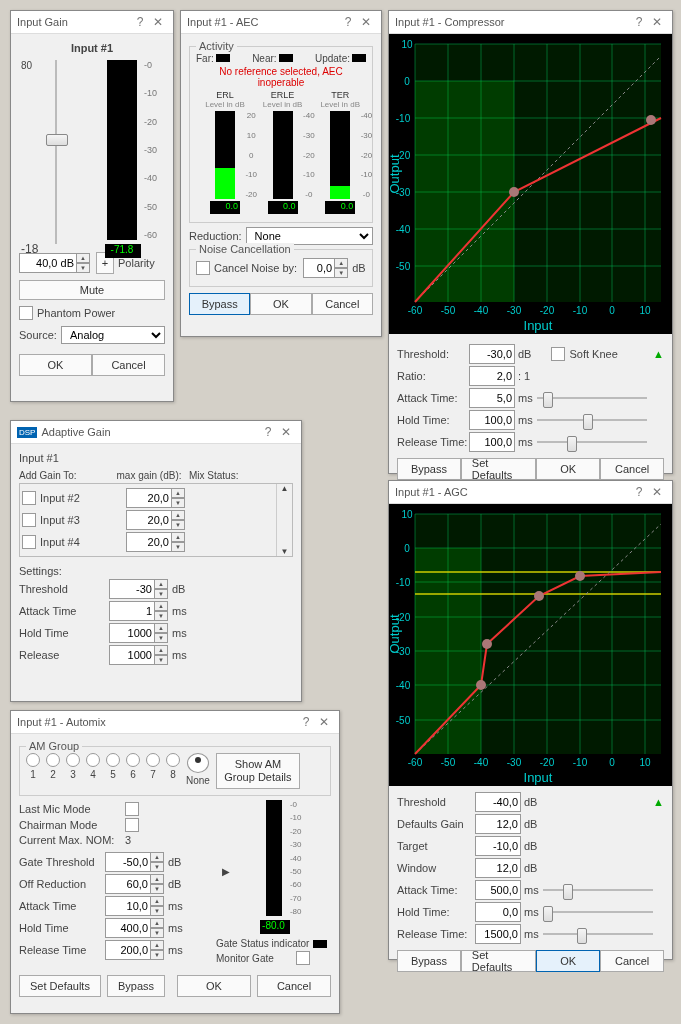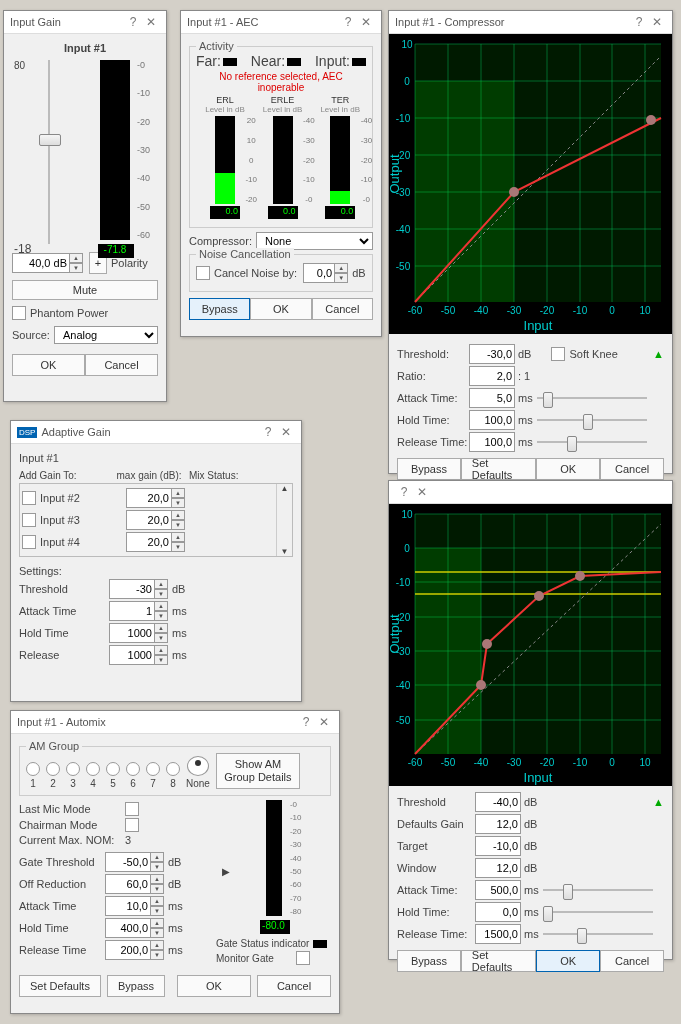--- a/index.html
+++ b/index.html
@@ -34,21 +34,21 @@
 .lbl{display:inline-block}
 .chart{background:#000;position:relative}
 .chart svg{width:100%;height:100%}
 .hslide{display:inline-block;width:110px;height:16px;position:relative;vertical-align:middle;margin-left:4px}
 .hslide::before{content:"";position:absolute;left:0;right:0;top:7px;height:2px;background:#bbb}
 .hslide .ht{position:absolute;top:2px;width:8px;height:14px;background:linear-gradient(#f5f5f5,#ddd);border:1px solid #888;border-radius:2px}
 </style>
 </head>
 <body>
 
-<div class="win" style="left:3px;top:10px;width:162px;height:390px">
+<div class="win" style="left:10px;top:10px;width:162px;height:390px">
  <div class="tbar">
   <span class="title">Input Gain</span>
   <span class="hbtn">?</span>
   <span class="hbtn">✕</span>
  </div>
  <div class="pbody">
   <div style="text-align:center;font-weight:bold;margin-bottom:6px">Input #1</div>
   <div style="display:flex;height:190px">
    <div style="width:60px;position:relative">
     <div style="position:absolute;left:2px;top:0;font-size:10px">80</div>
@@ -101,24 +101,24 @@
 
 <div class="win" style="left:180px;top:10px;width:200px;height:325px">
  <div class="tbar">
   <span class="title">Input #1 - AEC</span>
   <span class="hbtn">?</span>
   <span class="hbtn">✕</span>
  </div>
  <div class="pbody">
   <div class="grp" style="padding:4px 6px 8px">
    <div class="grp-t">Activity</div>
-   <div class="row" style="font-size:14px;justify-content:space-between">
+   <div class="row" style="font-size:10px;justify-content:space-between">
     <span><span>Far:</span><span style="display:inline-block;width:14px;height:8px;background:#000;margin-left:2px"></span></span>
     <span><span>Near:</span><span style="display:inline-block;width:14px;height:8px;background:#000;margin-left:2px"></span></span>
-    <span><span>Input:</span><span style="display:inline-block;width:14px;height:8px;background:#000;margin-left:2px"></span></span>
+    <span><span>Update:</span><span style="display:inline-block;width:14px;height:8px;background:#000;margin-left:2px"></span></span>
    </div>
    <div style="color:#d00;font-size:10px;text-align:center;margin:2px 0">No reference selected, AEC inoperable</div>
    <div style="display:flex;justify-content:flex-end;gap:18px;padding-right:6px" id="aec-meters">
           <div class="aecmeter">
             <div>ERL</div>
             <div style="font-size:8px;color:#888">Level in dB</div>
             <div class="bar">
               <div style="position:absolute;bottom:0;left:0;right:0;height:35%;background:#0f0"></div>
               <div class="lbl">
                 <span>20</span>
@@ -156,21 +156,21 @@
                 <span>-20</span>
                 <span>-10</span>
                 <span>-0</span>
               </div>
             </div>
             <span class="rv">0.0</span>
           </div>
         </div>
   </div>
   <div class="row">
-        <span>Compressor:</span>
+        <span>Reduction:</span>
    <select class="sel" style="flex:1;margin-left:4px"><option>None</option></select>
   </div>
   <div class="grp">
    <div class="grp-t">Noise Cancellation</div>
    <div class="row">
           <span class="cb"></span>
     <span>Cancel Noise by:</span>
     <span class="sp" style="margin-left:6px">
             <input class="num" style="width: 26px;" value="0,0">
             <span class="arr">
@@ -391,21 +391,21 @@
  </div>
 </div>
 
 <div class="win" style="left:10px;top:710px;width:328px;height:302px">
  <div class="tbar">
   <span class="title">Input #1 - Automix</span>
   <span class="hbtn">?</span>
   <span class="hbtn">✕</span>
  </div>
  <div class="pbody">
-  <div class="grp" style="display:flex;align-items:flex-end;gap:6px">
+  <div class="grp" style="display:flex;align-items:flex-start;gap:6px">
    <div class="grp-t">AM Group</div>
    <div id="am-groups" style="display:flex;gap:6px">
           <div style="text-align: center;"><span class="rb"></span><div style="font-size:10px">1</div></div>
           <div style="text-align: center;"><span class="rb"></span><div style="font-size:10px">2</div></div>
           <div style="text-align: center;"><span class="rb"></span><div style="font-size:10px">3</div></div>
           <div style="text-align: center;"><span class="rb"></span><div style="font-size:10px">4</div></div>
           <div style="text-align: center;"><span class="rb"></span><div style="font-size:10px">5</div></div>
           <div style="text-align: center;"><span class="rb"></span><div style="font-size:10px">6</div></div>
           <div style="text-align: center;"><span class="rb"></span><div style="font-size:10px">7</div></div>
           <div style="text-align: center;"><span class="rb"></span><div style="font-size:10px">8</div></div>
@@ -516,20 +516,21 @@
    <span class="btn">Bypass</span>
    <span style="flex:1"></span>
    <span class="btn" style="width:52px">OK</span>
    <span class="btn" style="width:52px">Cancel</span>
   </div>
  </div>
 </div>
 
 <div class="win" style="left:388px;top:480px;width:283px;height:478px">
  <div class="tbar">
+  <span class="title">Input #1 - AGC</span>
   <span class="hbtn">?</span>
   <span class="hbtn">✕</span>
  </div>
  <div class="chart" style="height:282px">
   <svg viewBox="0 0 283 282">
    <rect x="26" y="10" width="246" height="240" fill="#001a00"></rect>
    <g stroke="#0b5" stroke-width="0.5">
     <line x1="26" y1="10" x2="26" y2="250"></line>
           <line x1="59" y1="10" x2="59" y2="250"></line>
           <line x1="92" y1="10" x2="92" y2="250"></line>

